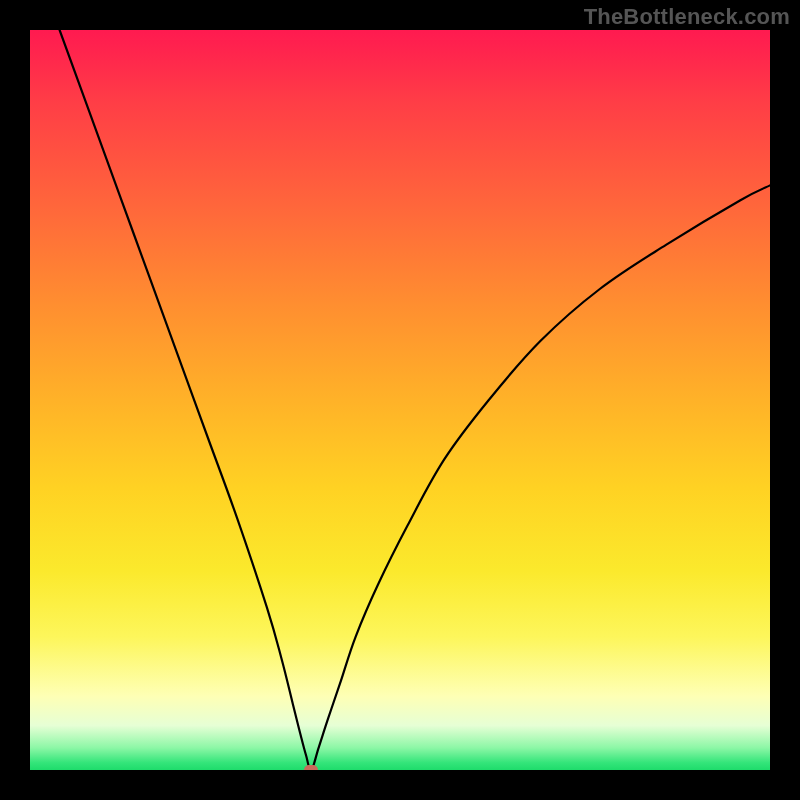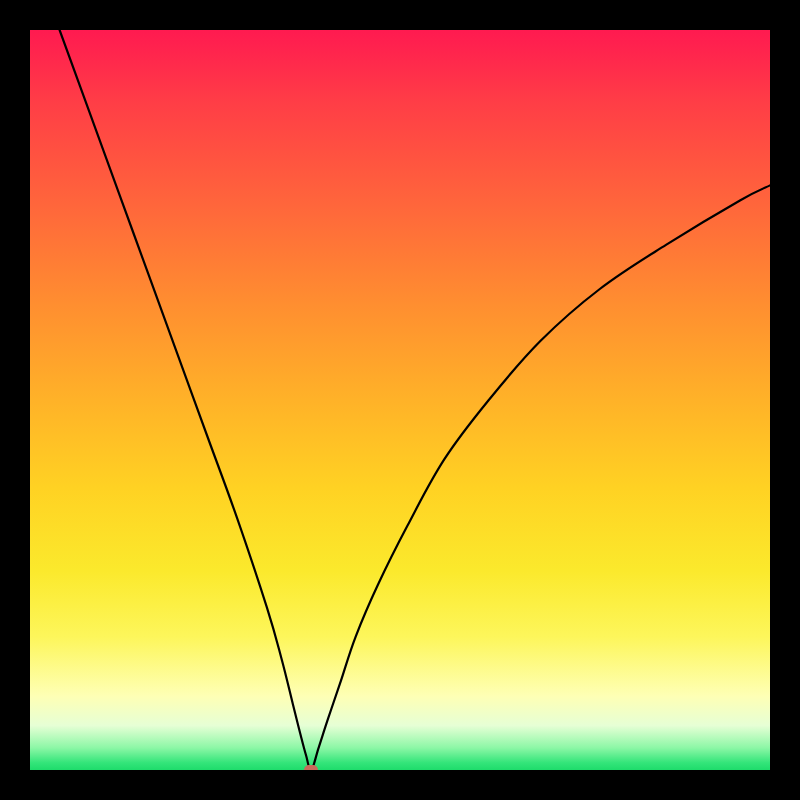--- a/index.html
+++ b/index.html
@@ -68,20 +68,21 @@
     background: #c86b5b;
     border-radius: 5px;
     transform: translate(-50%, -50%);
     z-index: 3;
   }
 </style>
 </head>
 <body>
 
 <div class="frame">
+  <div class="watermark">TheBottleneck.com</div>
 
   <div class="plot-area">
     <div class="gradient"></div>
 
     <svg class="curve" viewBox="0 0 740 740" preserveAspectRatio="none">
       <path d="M 29.6 0 C 34.928000000000004 14.651999999999996, 48.544000000000004 52.09599999999999, 59.2 81.39999999999998 C 69.856 110.70399999999997, 78.14399999999999 133.49599999999995, 88.8 162.79999999999995 C 99.456 192.10399999999996, 107.744 214.896, 118.4 244.2 C 129.056 273.504, 137.344 296.29599999999994, 148 325.59999999999997 C 158.656 354.904, 166.944 377.696, 177.6 407 C 188.256 436.304, 196.544 457.76399999999995, 207.20000000000002 488.4 C 217.85600000000002 519.036, 228.80800000000002 551.892, 236.8 577.2 C 244.792 602.508, 246.93800000000002 611.684, 251.60000000000002 629 C 256.262 646.316, 259.37 660.0799999999999, 262.7 673.4 C 266.03 686.72, 267.70239999999995 693.6759999999999, 270.09999999999997 703 C 272.4976 712.3240000000001, 274.022 718.5400000000001, 276.02 725.2 C 278.018 731.86, 278.93559999999997 741.332, 281.2 740 C 283.4644 738.668, 285.5364 727.1239999999999, 288.6 717.8 C 291.66360000000003 708.476, 294.224 700.188, 298.21999999999997 688.2 C 302.21599999999995 676.2120000000001, 305.8716 665.8520000000001, 310.8 651.2 C 315.7284 636.548, 318.94000000000005 624.116, 325.6 606.8 C 332.26 589.4839999999999, 338.47599999999994 574.98, 347.79999999999995 555 C 357.12399999999997 535.02, 365.41200000000003 518.444, 377.40000000000003 495.79999999999995 C 389.38800000000003 473.15599999999995, 399.74800000000005 451.844, 414.40000000000003 429.2 C 429.052 406.556, 441.48400000000004 391.312, 458.8 370 C 476.116 348.688, 490.61999999999995 330.78000000000003, 510.59999999999997 310.8 C 530.5799999999999 290.82, 547.1560000000001 276.316, 569.8000000000001 259 C 592.4440000000001 241.684, 611.092 230.58400000000003, 636.4 214.60000000000002 C 661.708 198.616, 691.752 180.85599999999994, 710.4 170.19999999999993 C 729.048 159.54399999999993, 734.672 158.06399999999996, 740 155.39999999999998" fill="none" stroke="#000" stroke-width="2.2" stroke-linejoin="round" stroke-linecap="round"></path>
     </svg>
 
     <div class="marker" style="left: 281.2px; top: 740px;"></div>
   </div>

